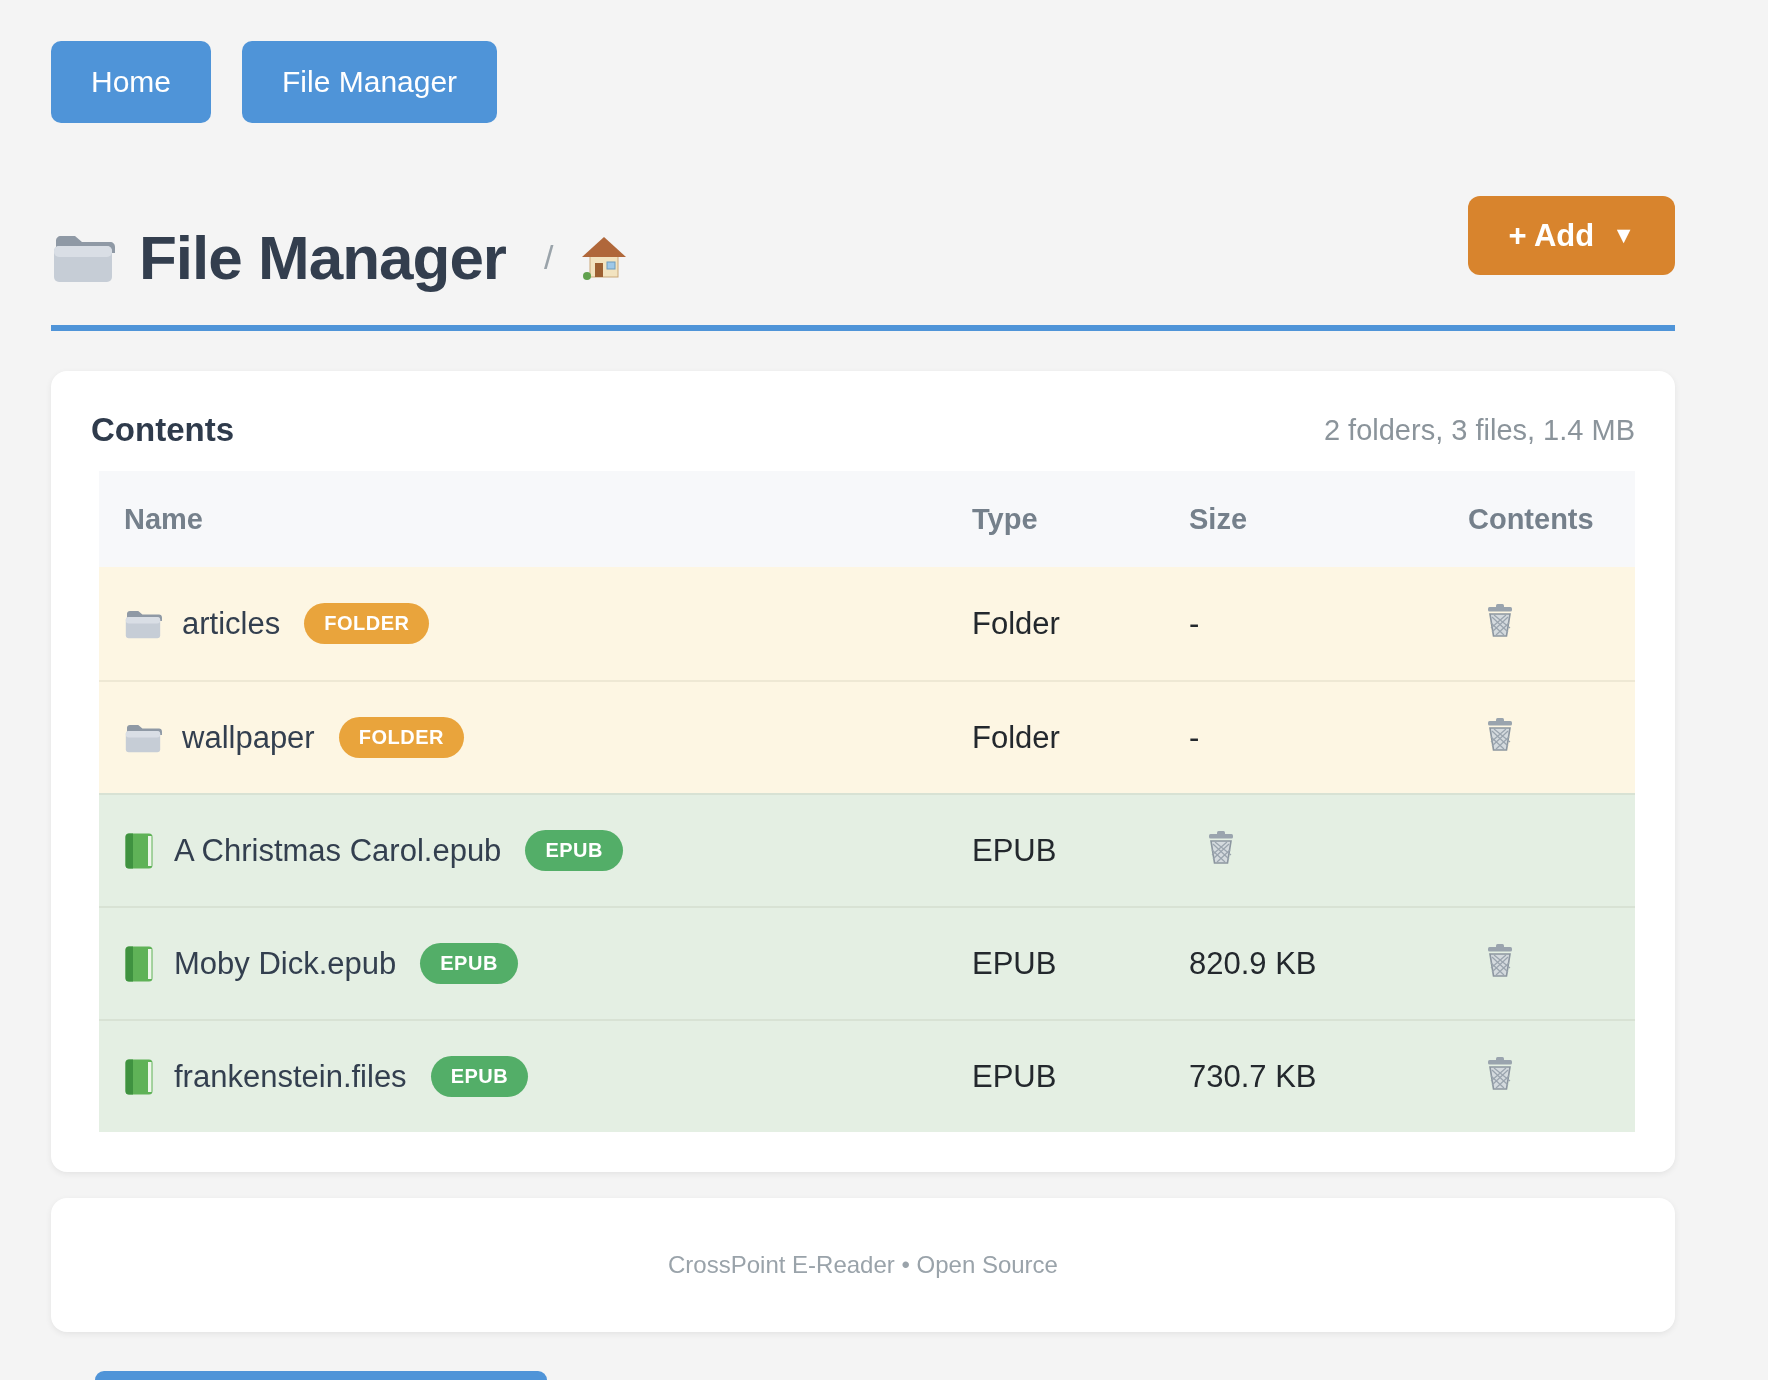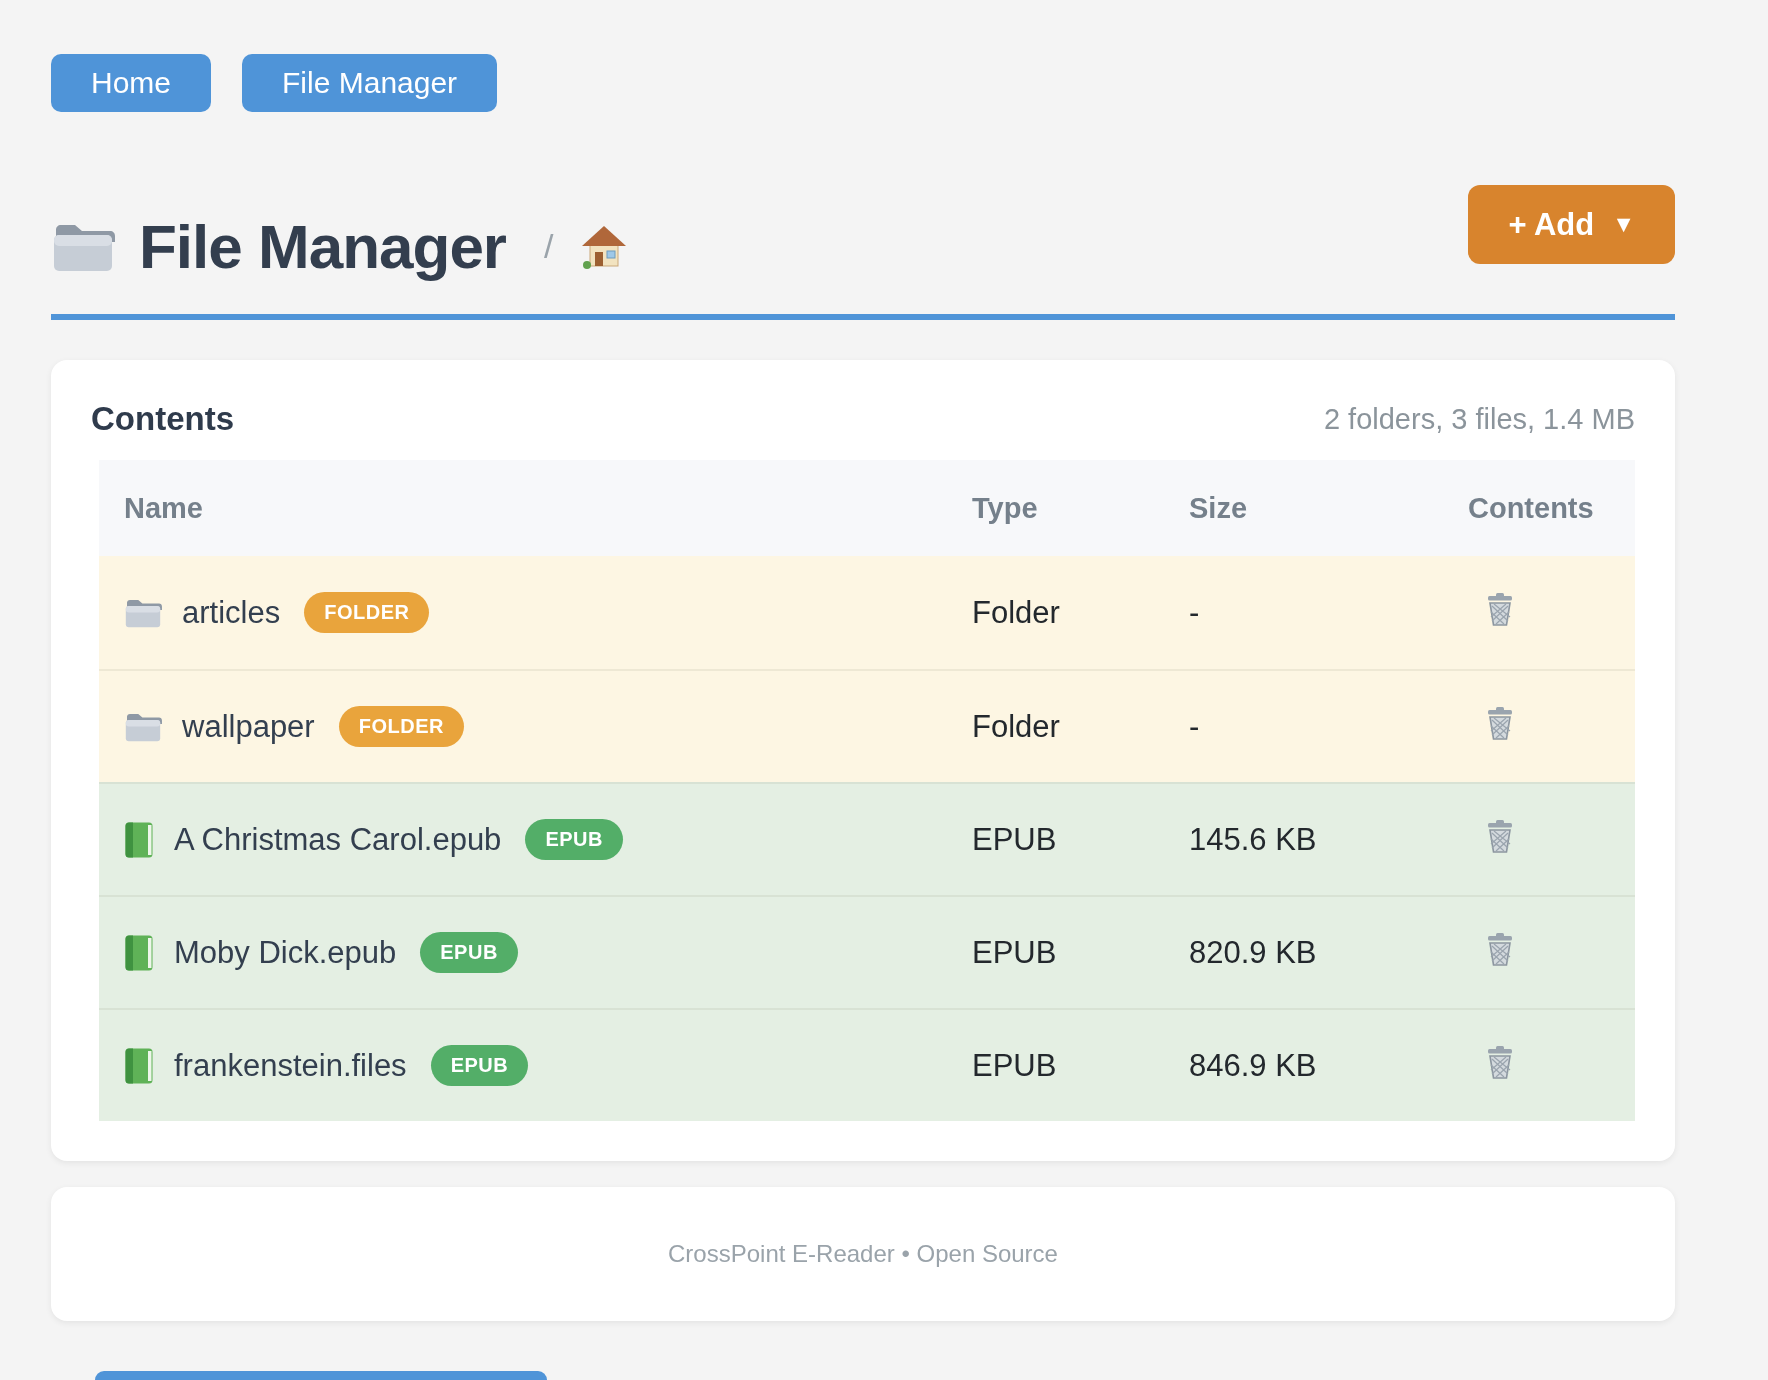--- a/index.html
+++ b/index.html
@@ -18,25 +18,25 @@
     font-family:"Liberation Sans","DejaVu Sans",sans-serif;
     color:#333f4f;
     position:relative;
     overflow:hidden;
   }
   .page{padding:41px 93px 0 51px;}
 
   
   .nav{display:flex;gap:31px;}
   .nav-btn{
-    height:58px;padding:0 40px;
+    height:82px;padding:0 40px;
     background:var(--accent-blue);color:#fff;
     border:none;border-radius:10px;
     font-size:30px;font-family:inherit;
-    display:inline-flex;align-items:center;cursor:pointer;margin-top:13px;
+    display:inline-flex;align-items:center;cursor:pointer;
   }
 
   
   .page-header{margin-top:73px;display:flex;justify-content:space-between;align-items:flex-start;}
   .title-group{display:flex;align-items:center;gap:24px;padding-top:26px;}
   .page-title{font-size:62px;font-weight:700;margin:0;letter-spacing:-1px;color:#333e4e;}
   .crumb-sep{font-size:34px;color:#9aa3aa;margin-left:14px;}
   .home-ic{margin-left:4px;display:inline-flex;cursor:pointer;}
   .add-btn{
     height:79px;padding:0 40px;
@@ -215,21 +215,20 @@
         <svg width="30" height="38" viewBox="0 0 30 38">
           <rect x="1.5" y="1.5" width="27" height="35" rx="3.5" fill="#5fb257"></rect>
           <path d="M1.5 5 a3.5 3.5 0 0 1 3.5 -3.5 h4 v35 h-4 a3.5 3.5 0 0 1 -3.5 -3.5 Z" fill="#3f9240"></path>
           <rect x="24" y="4" width="3.5" height="30" fill="#eef6ea"></rect>
         </svg>
       </span>
       <span class="fname">A Christmas Carol.epub</span>
       <span class="badge badge-epub">EPUB</span>
     </div>
     <div class="plain-cell">EPUB</div>
-    <div class="plain-cell">145.6 KB</div>
     <div class="actions-cell">
       <span class="trash">
         <svg width="32" height="36" viewBox="0 0 32 36">
           <rect x="12" y="2" width="8" height="5" rx="1.5" fill="#9aa4ae"></rect>
           <rect x="4" y="5" width="24" height="4.5" rx="1.5" fill="#9aa4ae"></rect>
           <path d="M6 12 L9.5 34 H22.5 L26 12 Z" fill="#d4dade" stroke="#8c96a0" stroke-width="1.6"></path>
           <path d="M8 15 L24 30 M24 15 L8 30 M7 21 L20 33 M25 21 L12 33 M10 13 L26 26 M22 13 L7 26" stroke="#9aa4ae" stroke-width="1.2" fill="none"></path>
         </svg>
       </span>
     </div>
@@ -269,21 +268,21 @@
         <svg width="30" height="38" viewBox="0 0 30 38">
           <rect x="1.5" y="1.5" width="27" height="35" rx="3.5" fill="#5fb257"></rect>
           <path d="M1.5 5 a3.5 3.5 0 0 1 3.5 -3.5 h4 v35 h-4 a3.5 3.5 0 0 1 -3.5 -3.5 Z" fill="#3f9240"></path>
           <rect x="24" y="4" width="3.5" height="30" fill="#eef6ea"></rect>
         </svg>
       </span>
       <span class="fname">frankenstein.files</span>
       <span class="badge badge-epub">EPUB</span>
     </div>
     <div class="plain-cell">EPUB</div>
-    <div class="plain-cell">846.9 KB</div>
+    <div class="plain-cell">730.7 KB</div>
     <div class="actions-cell">
       <span class="trash">
         <svg width="32" height="36" viewBox="0 0 32 36">
           <rect x="12" y="2" width="8" height="5" rx="1.5" fill="#9aa4ae"></rect>
           <rect x="4" y="5" width="24" height="4.5" rx="1.5" fill="#9aa4ae"></rect>
           <path d="M6 12 L9.5 34 H22.5 L26 12 Z" fill="#d4dade" stroke="#8c96a0" stroke-width="1.6"></path>
           <path d="M8 15 L24 30 M24 15 L8 30 M7 21 L20 33 M25 21 L12 33 M10 13 L26 26 M22 13 L7 26" stroke="#9aa4ae" stroke-width="1.2" fill="none"></path>
         </svg>
       </span>
     </div>

